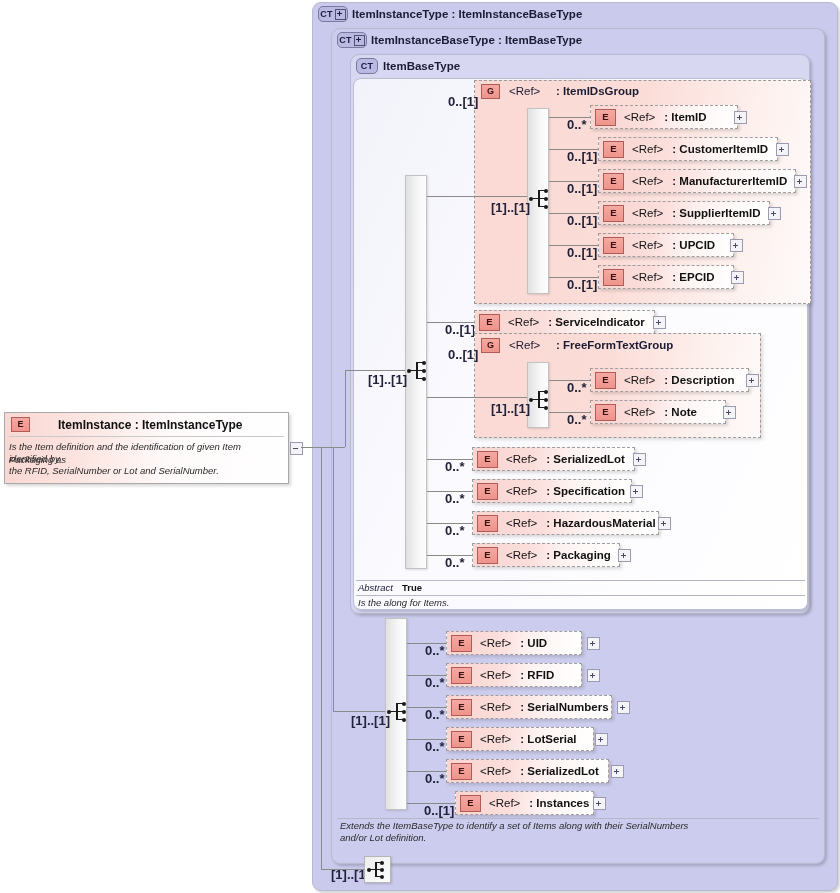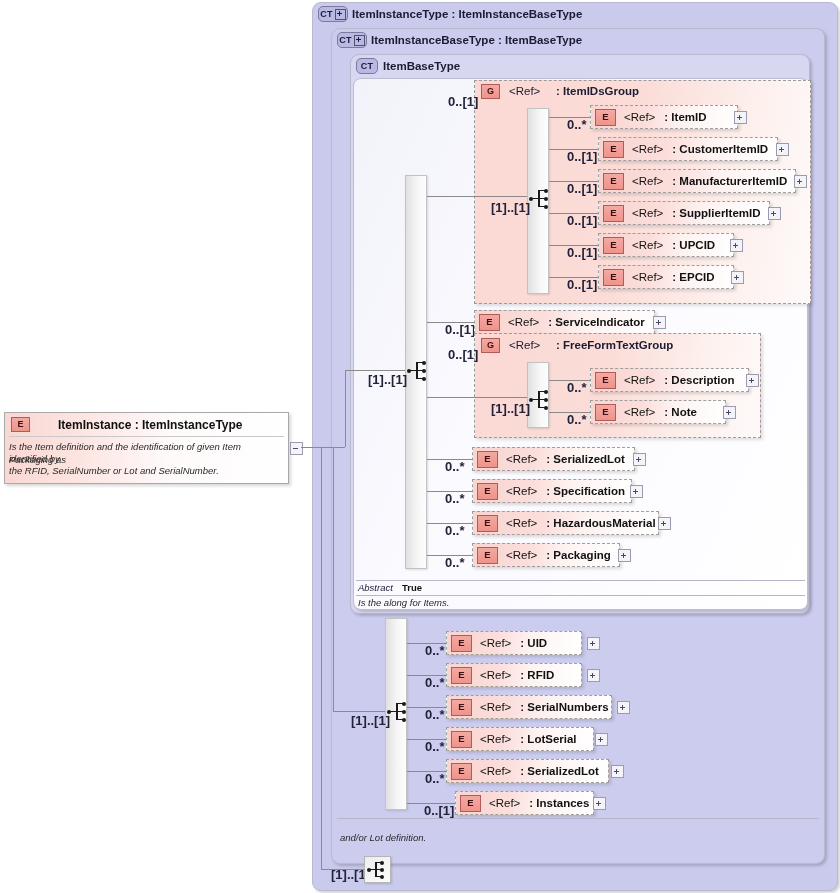--- a/index.html
+++ b/index.html
@@ -421,20 +421,21 @@
   <span class="badge">
       <span>E</span>
     </span>
   <span class="nref">&lt;Ref&gt;</span>
   <span class="nname">: Instances</span>
 </div>
 <div class="exp plus" style="left:593px;top:797px;"></div>
 
 <div class="annot" style="left:337px;top:818px;width:482px;height:26px;">
   <span class="line" style="left:0;top:0;width:482px;"></span>
+  <span class="adoc" style="left:3px;top:2px;">Extends the ItemBaseType to identify a set of Items along with their SerialNumbers</span>
   <span class="adoc" style="left:3px;top:14px;">and/or Lot definition.</span>
 </div>
 
 <div class="card" style="left:331px;top:856px;">[1]..[1]</div>
 <div class="seq framed" style="left:364px;top:856px;width:25px;height:25px;">
   <span class="dot" style="left:2px;top:10.5px;"></span>
   <span class="bar" style="left:5px;top:12px;width:5px;height:1px;"></span>
   <span class="bar" style="left:10px;top:5px;width:1.5px;height:15px;"></span>
   <span class="bar" style="left:10px;top:5px;width:6px;height:1px;"></span>
   <span class="bar" style="left:10px;top:12px;width:6px;height:1px;"></span>

